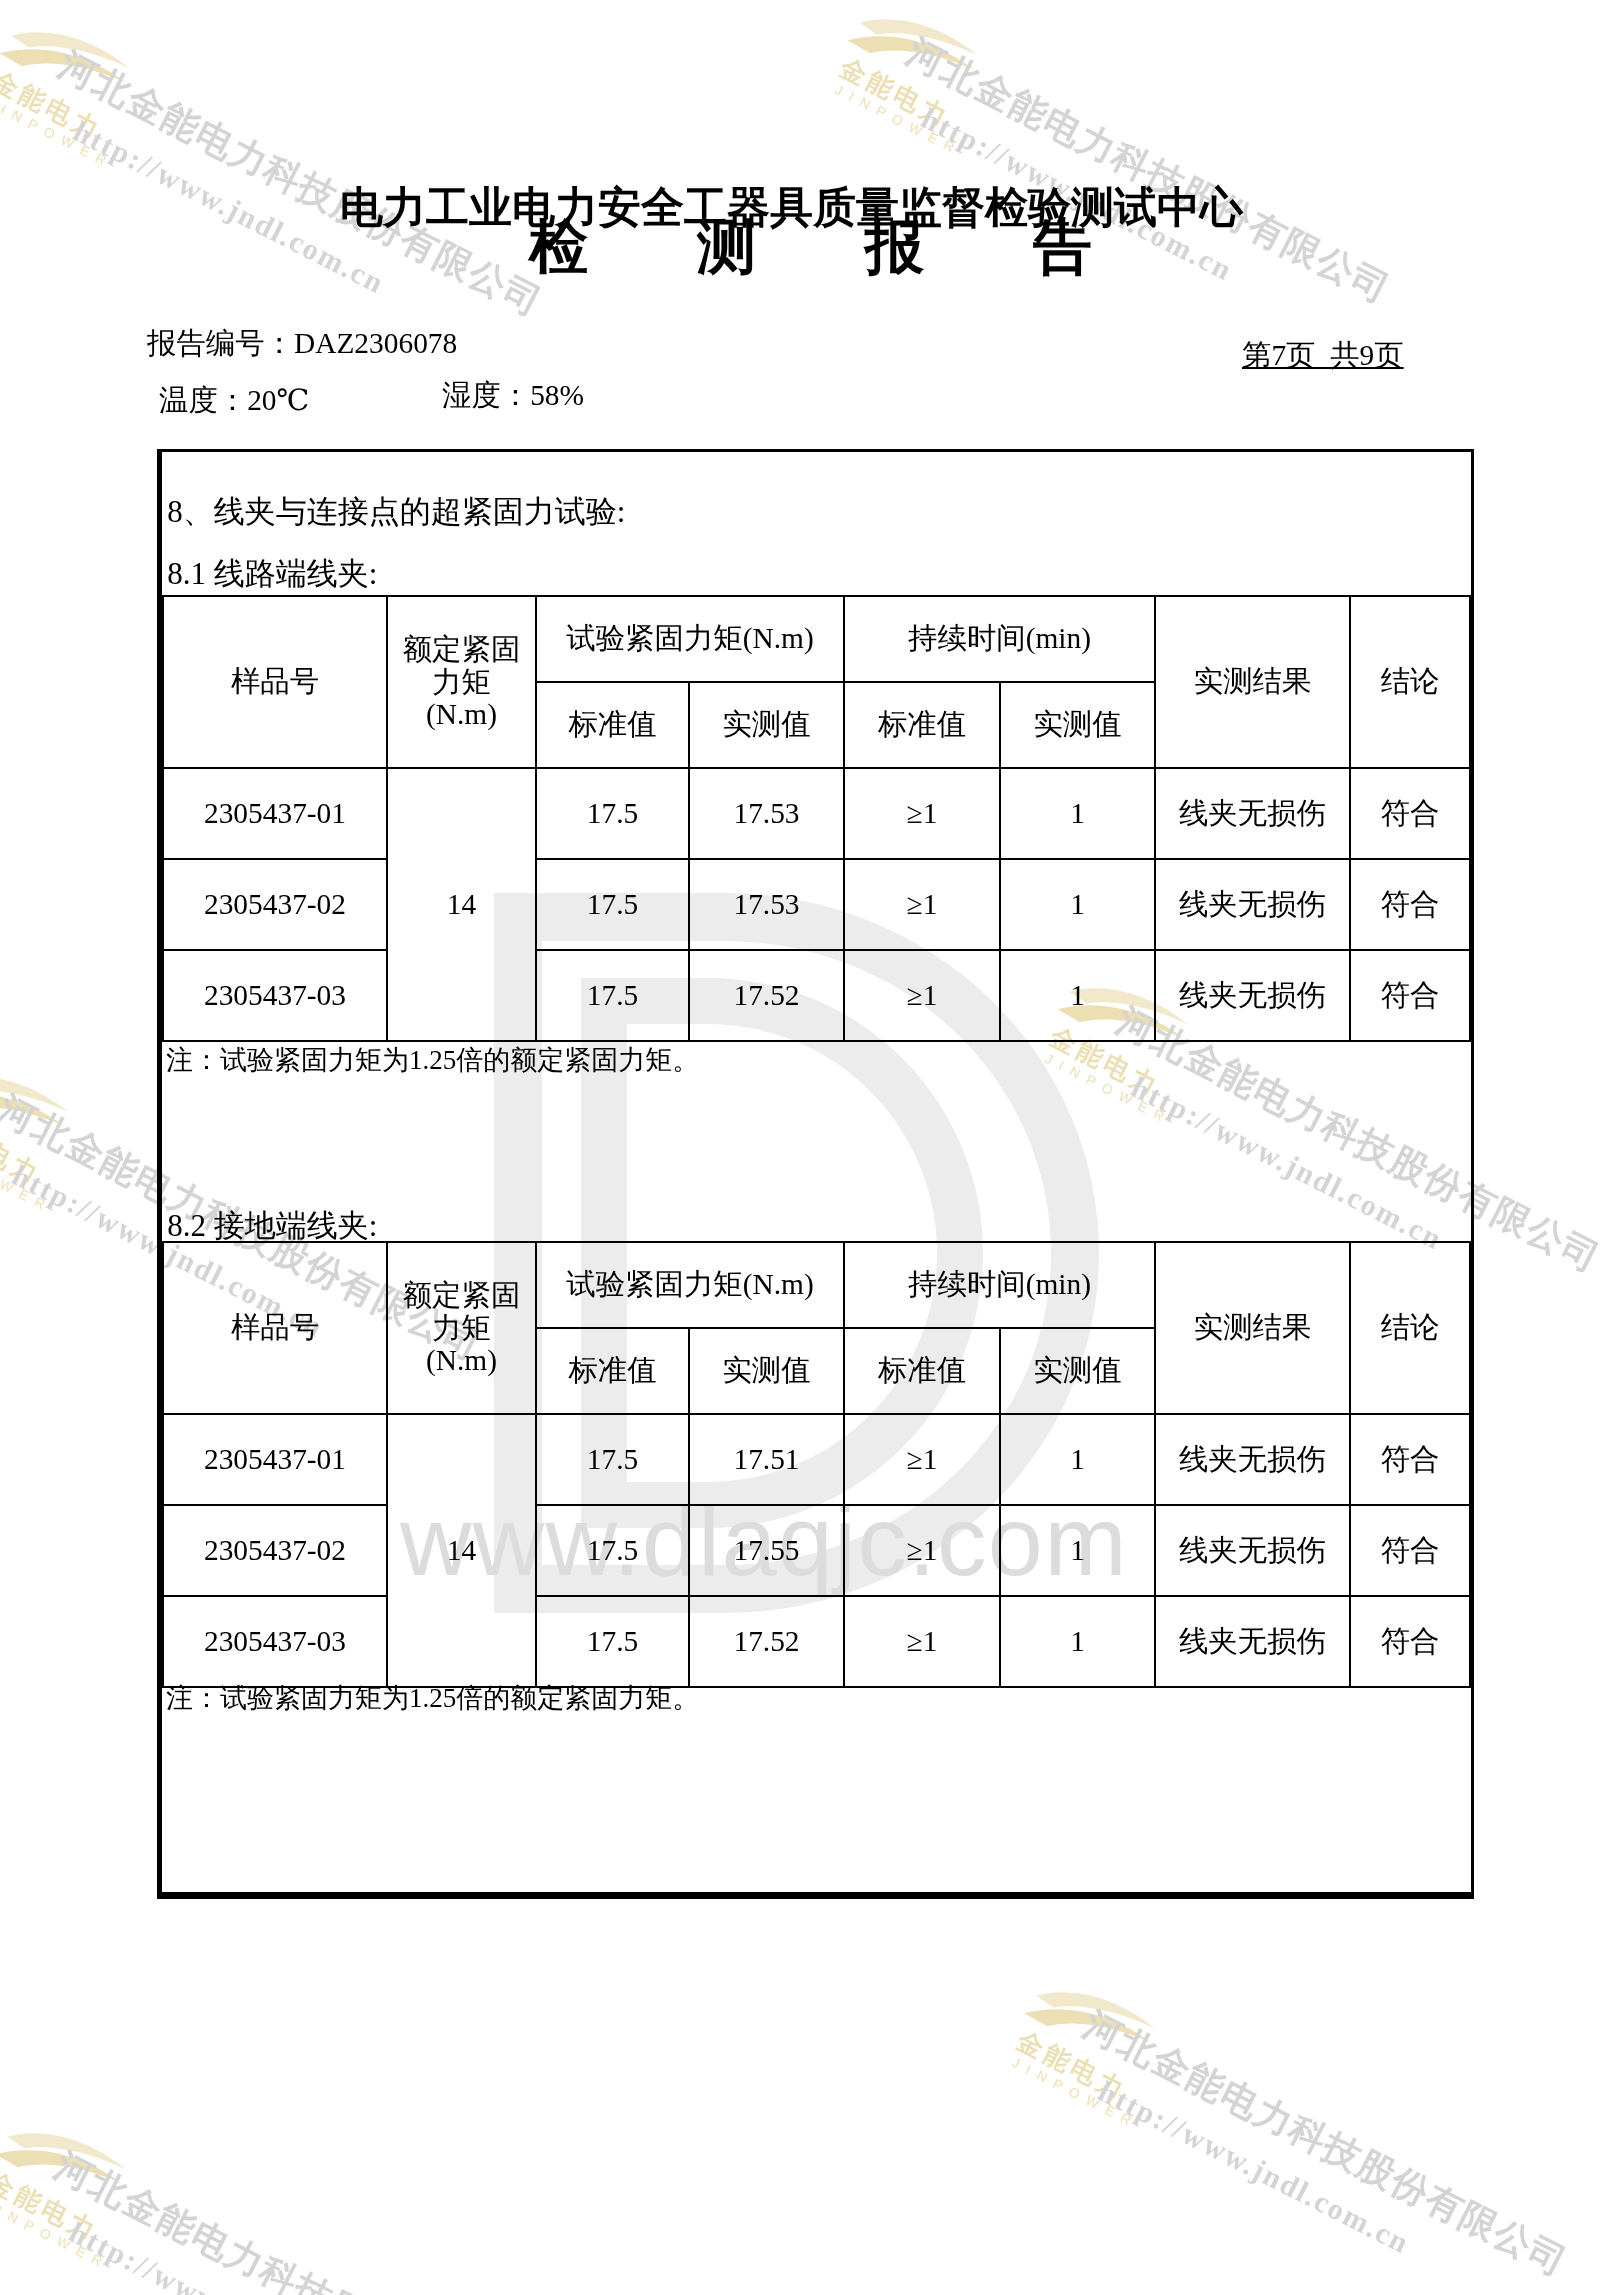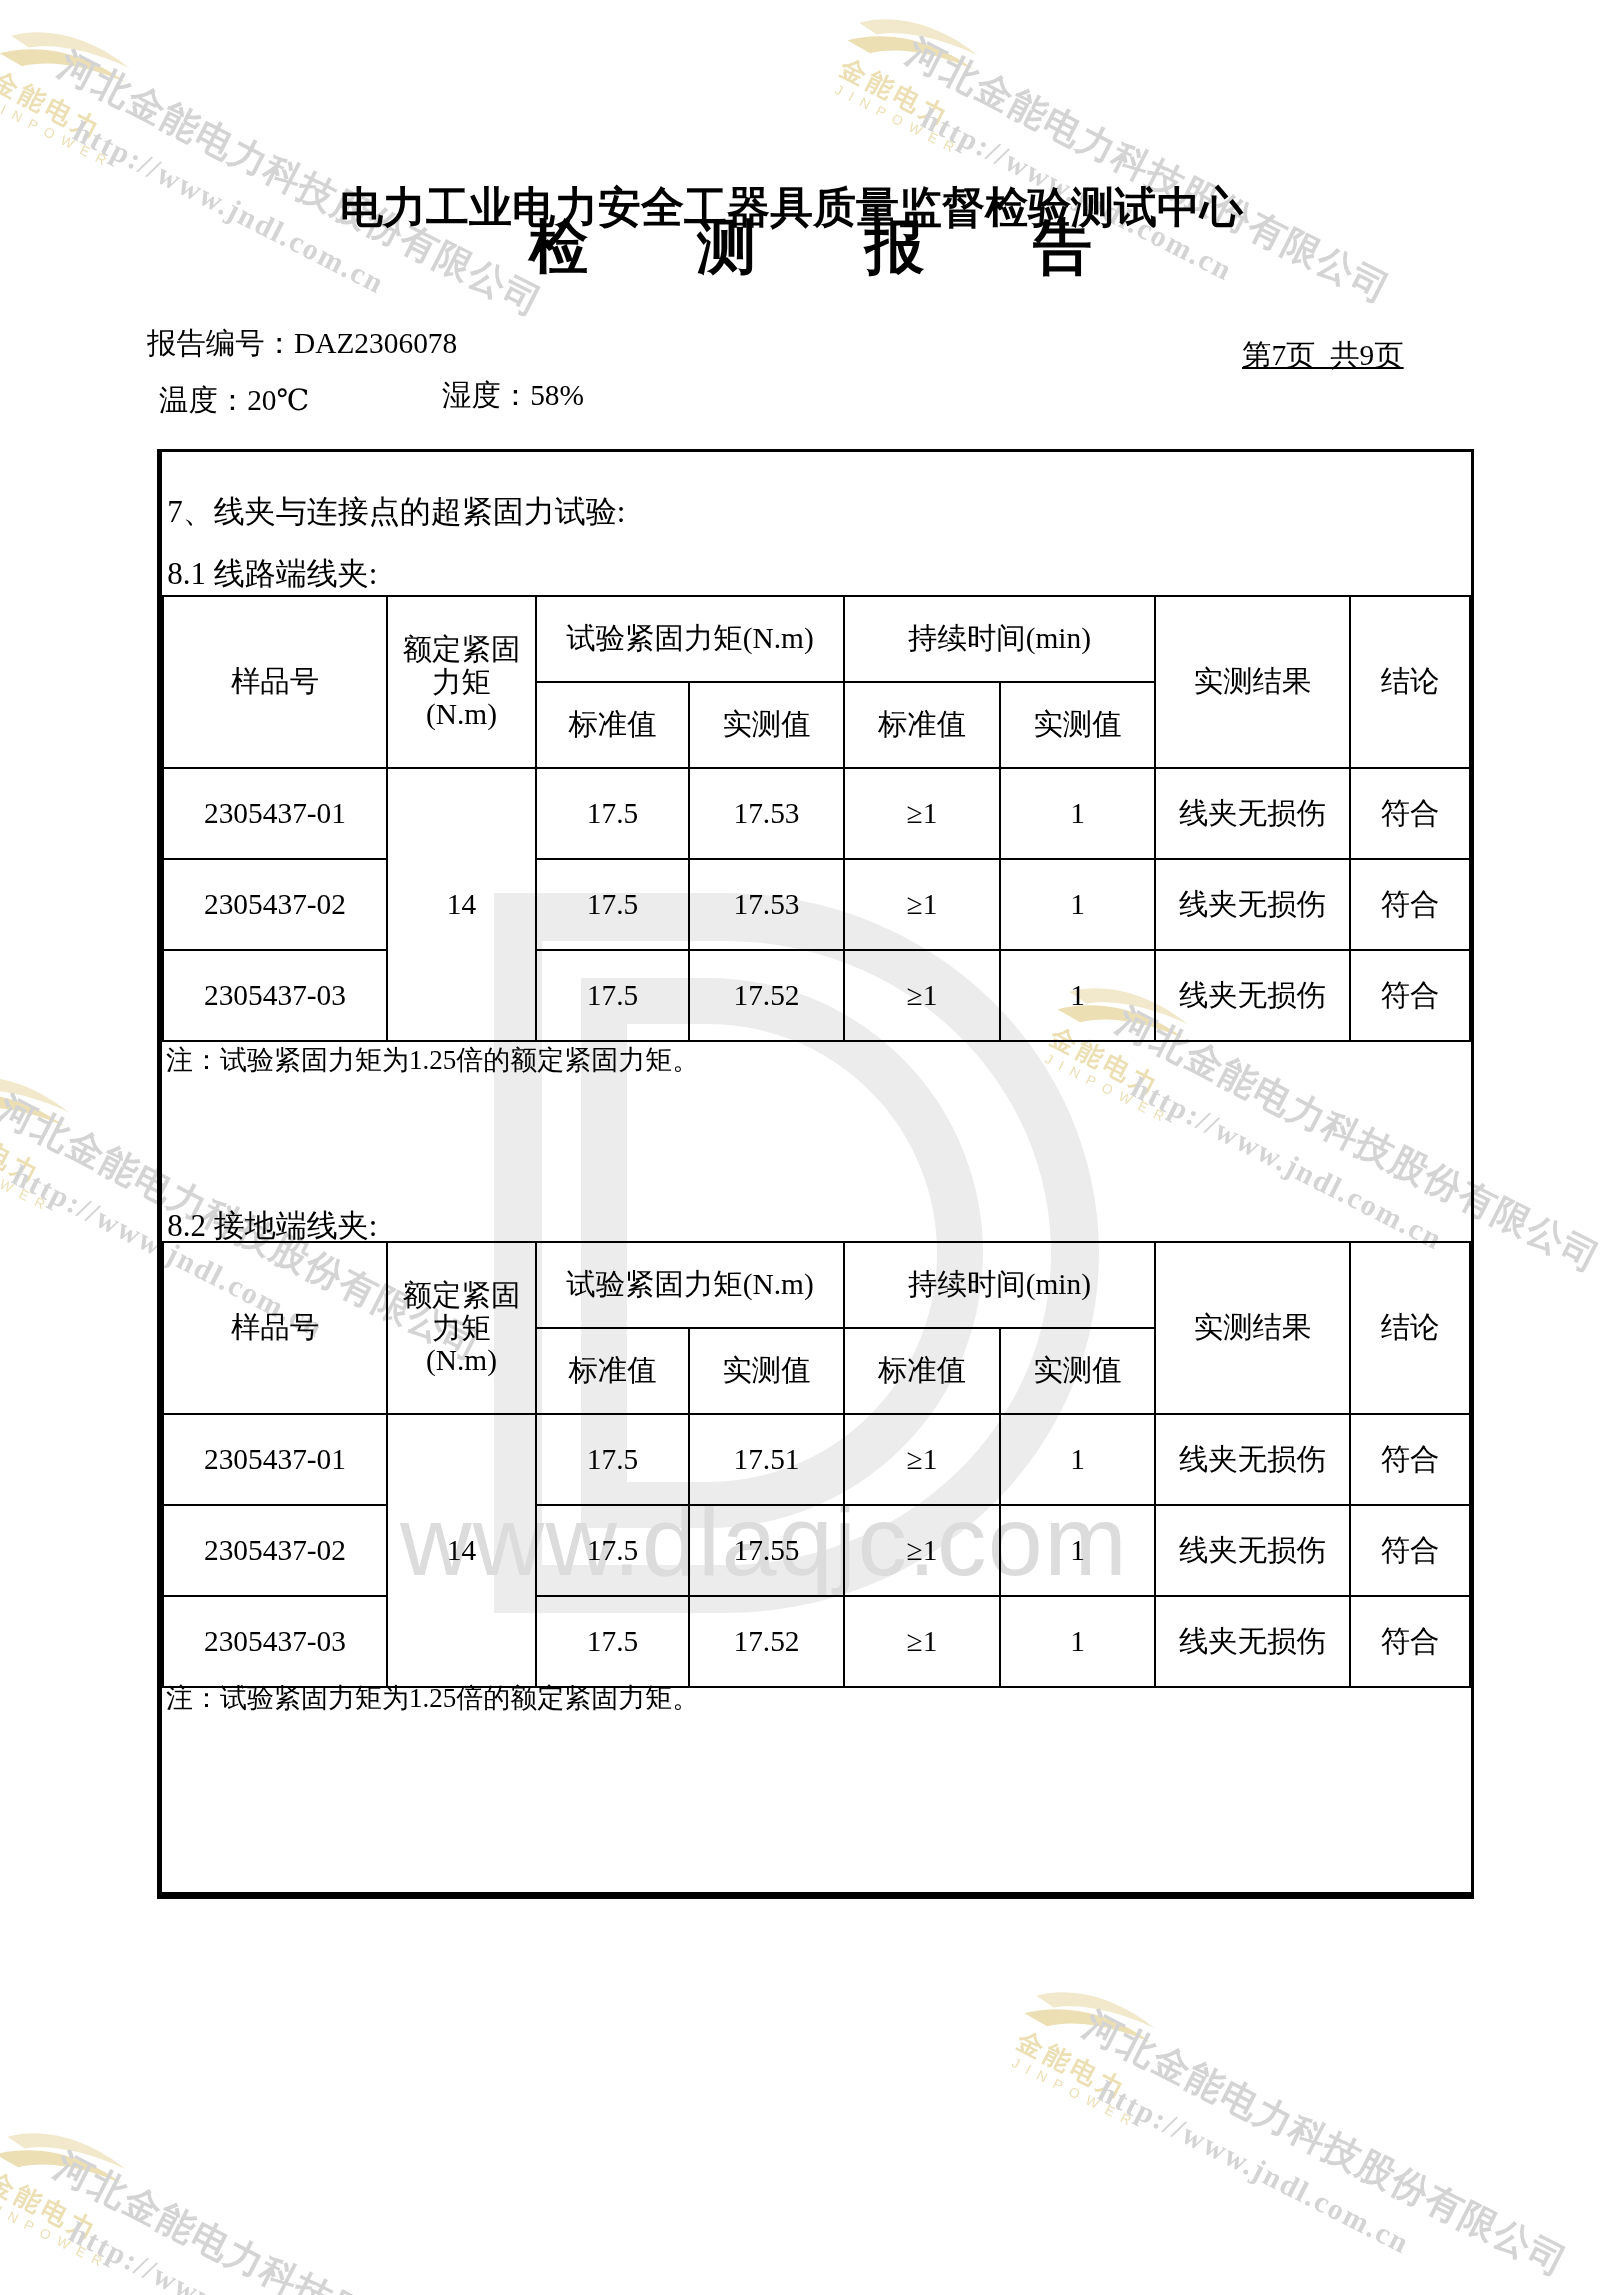--- a/index.html
+++ b/index.html
@@ -135,21 +135,21 @@
     <div class="doc-title">电力工业电力安全工器具质量监督检验测试中心</div>
     <div class="doc-subtitle">检测报告</div>
 
     <div class="info info-report-no">报告编号：DAZ2306078</div>
     <div class="info info-page">第7页  共9页</div>
     <div class="info info-temp">温度：20℃</div>
     <div class="info info-hum">湿度：58%</div>
 
     <div class="main-box">
 
-      <div class="sec-heading h8">7、线夹与连接点的超紧固力试验:</div>
+      <div class="sec-heading h8">8、线夹与连接点的超紧固力试验:</div>
       <div class="sec-heading h81">8.1 线路端线夹:</div>
 
       <div class="tbl-wrap t1">
         <table class="report">
           <colgroup>
             <col style="width:224px">
               <col style="width:149px">
               <col style="width:153px">
               <col style="width:155px">
             <col style="width:156px">

